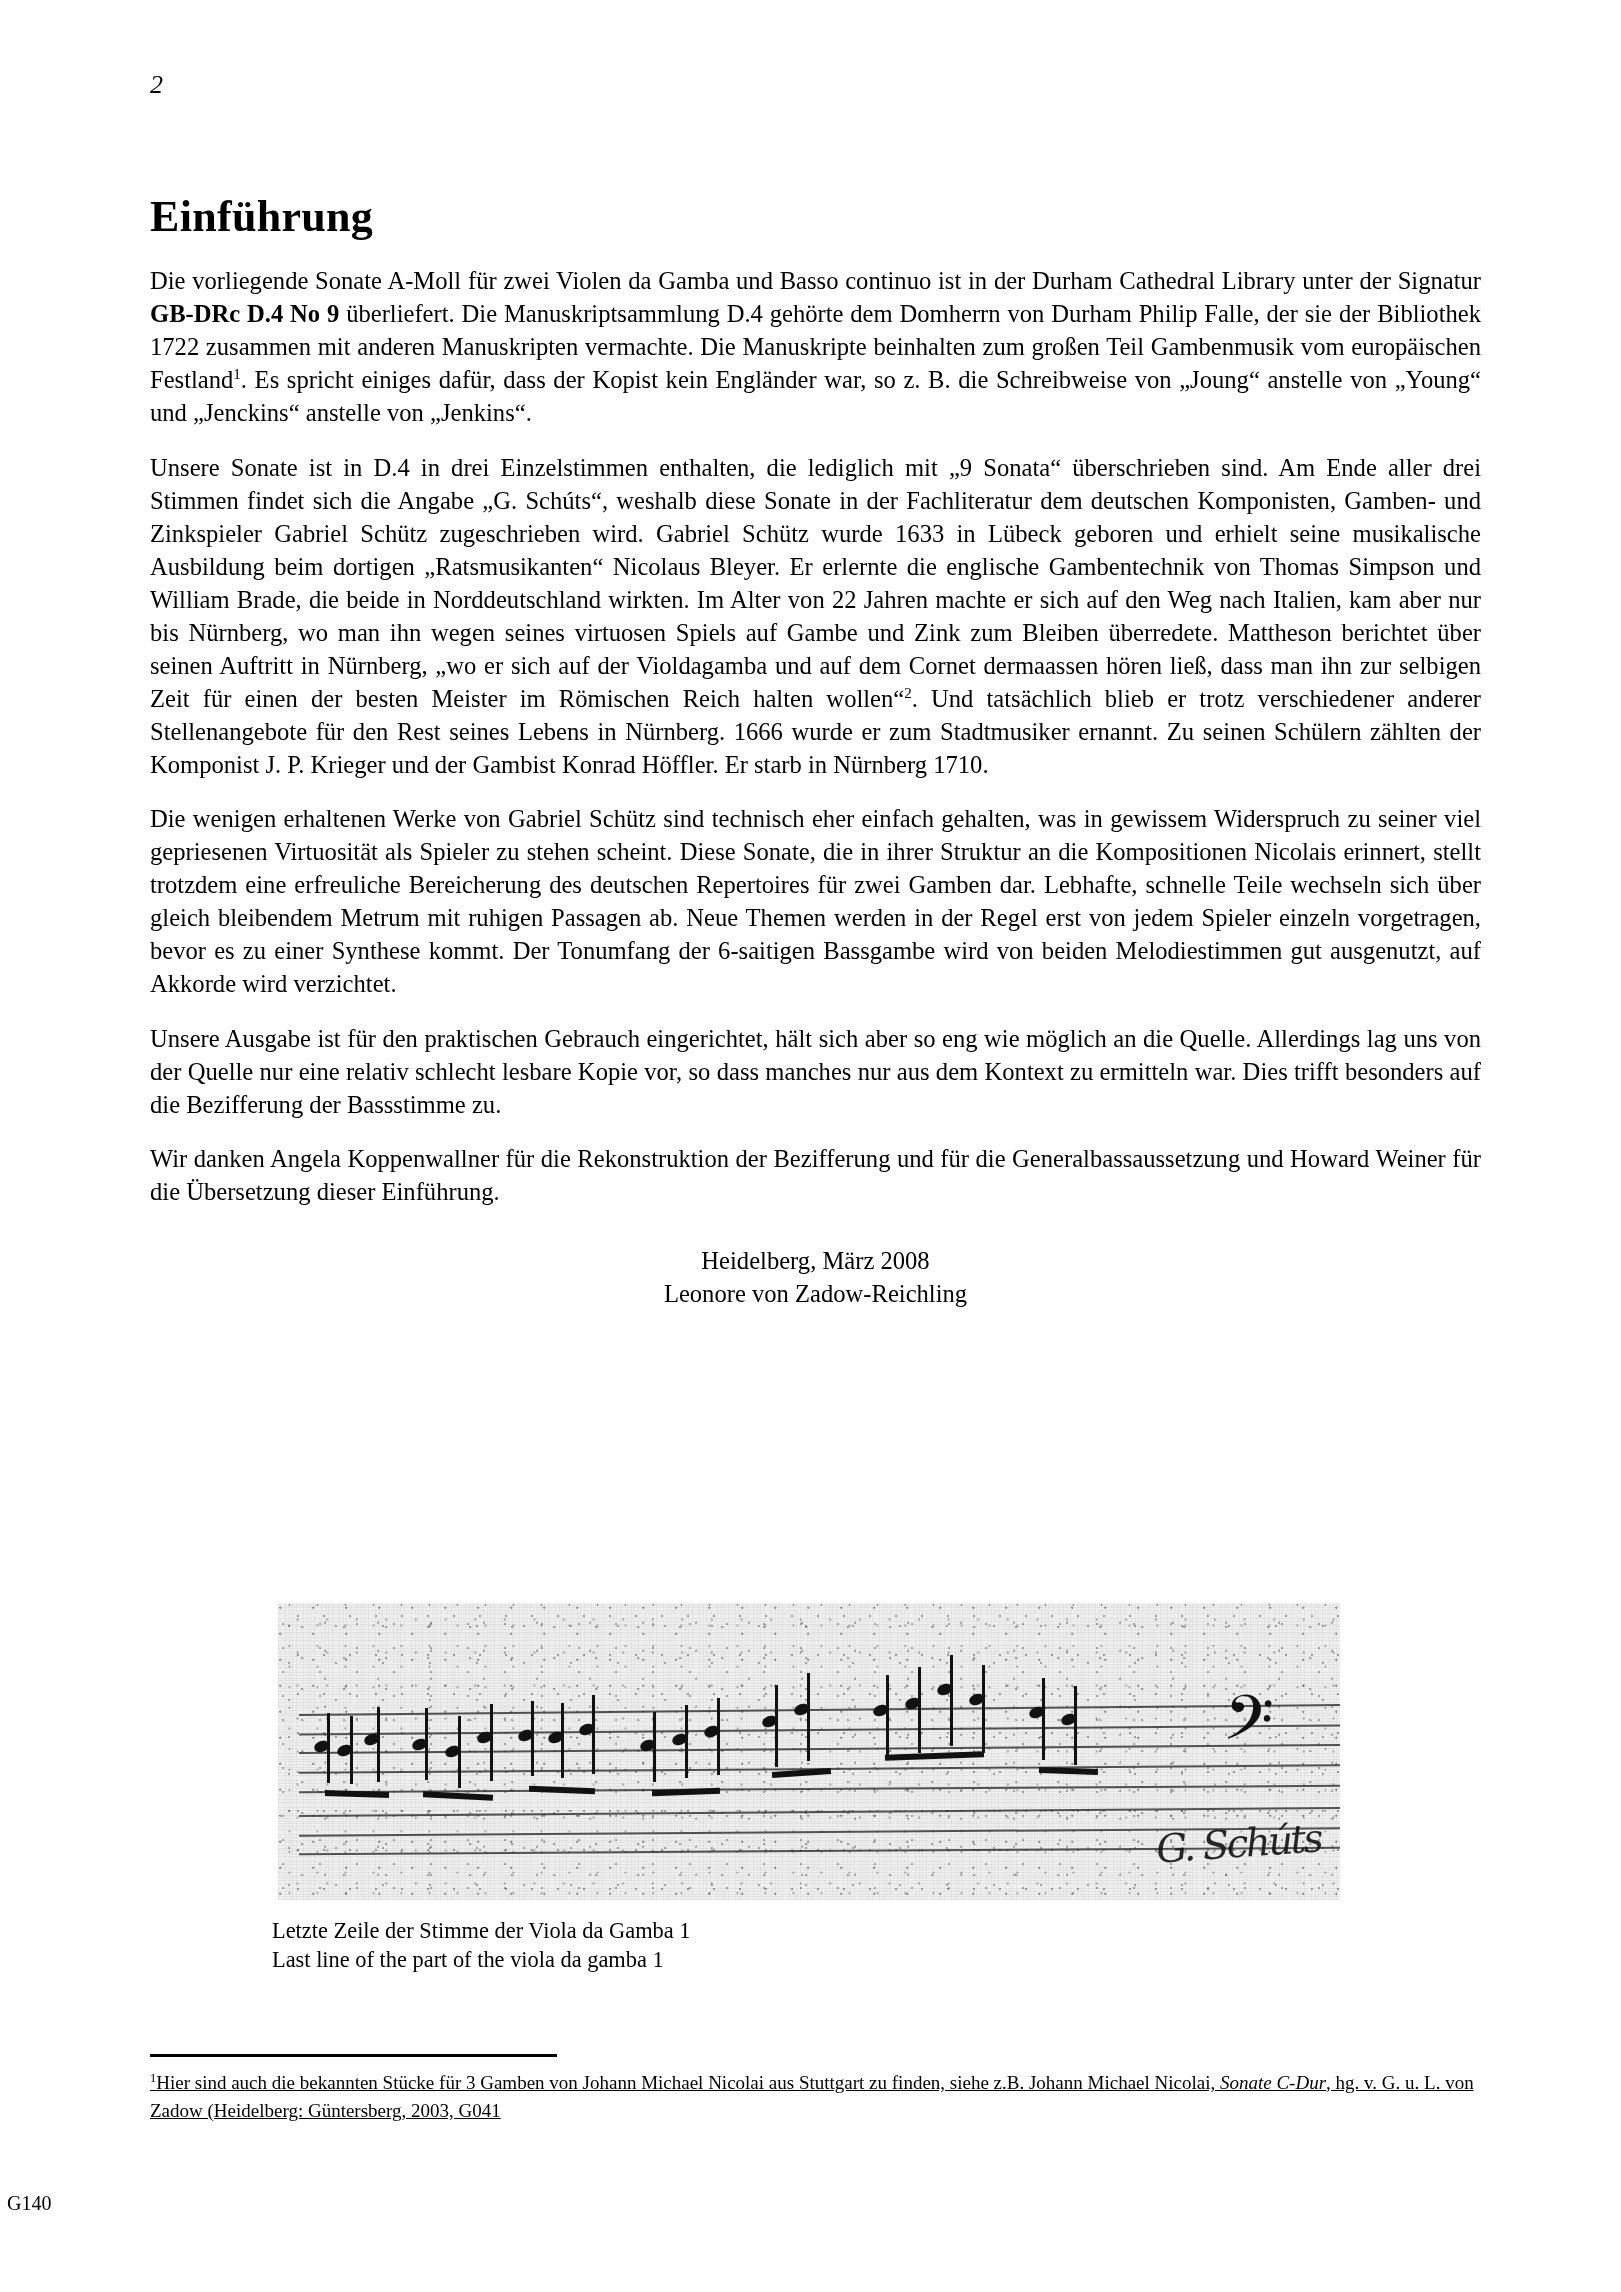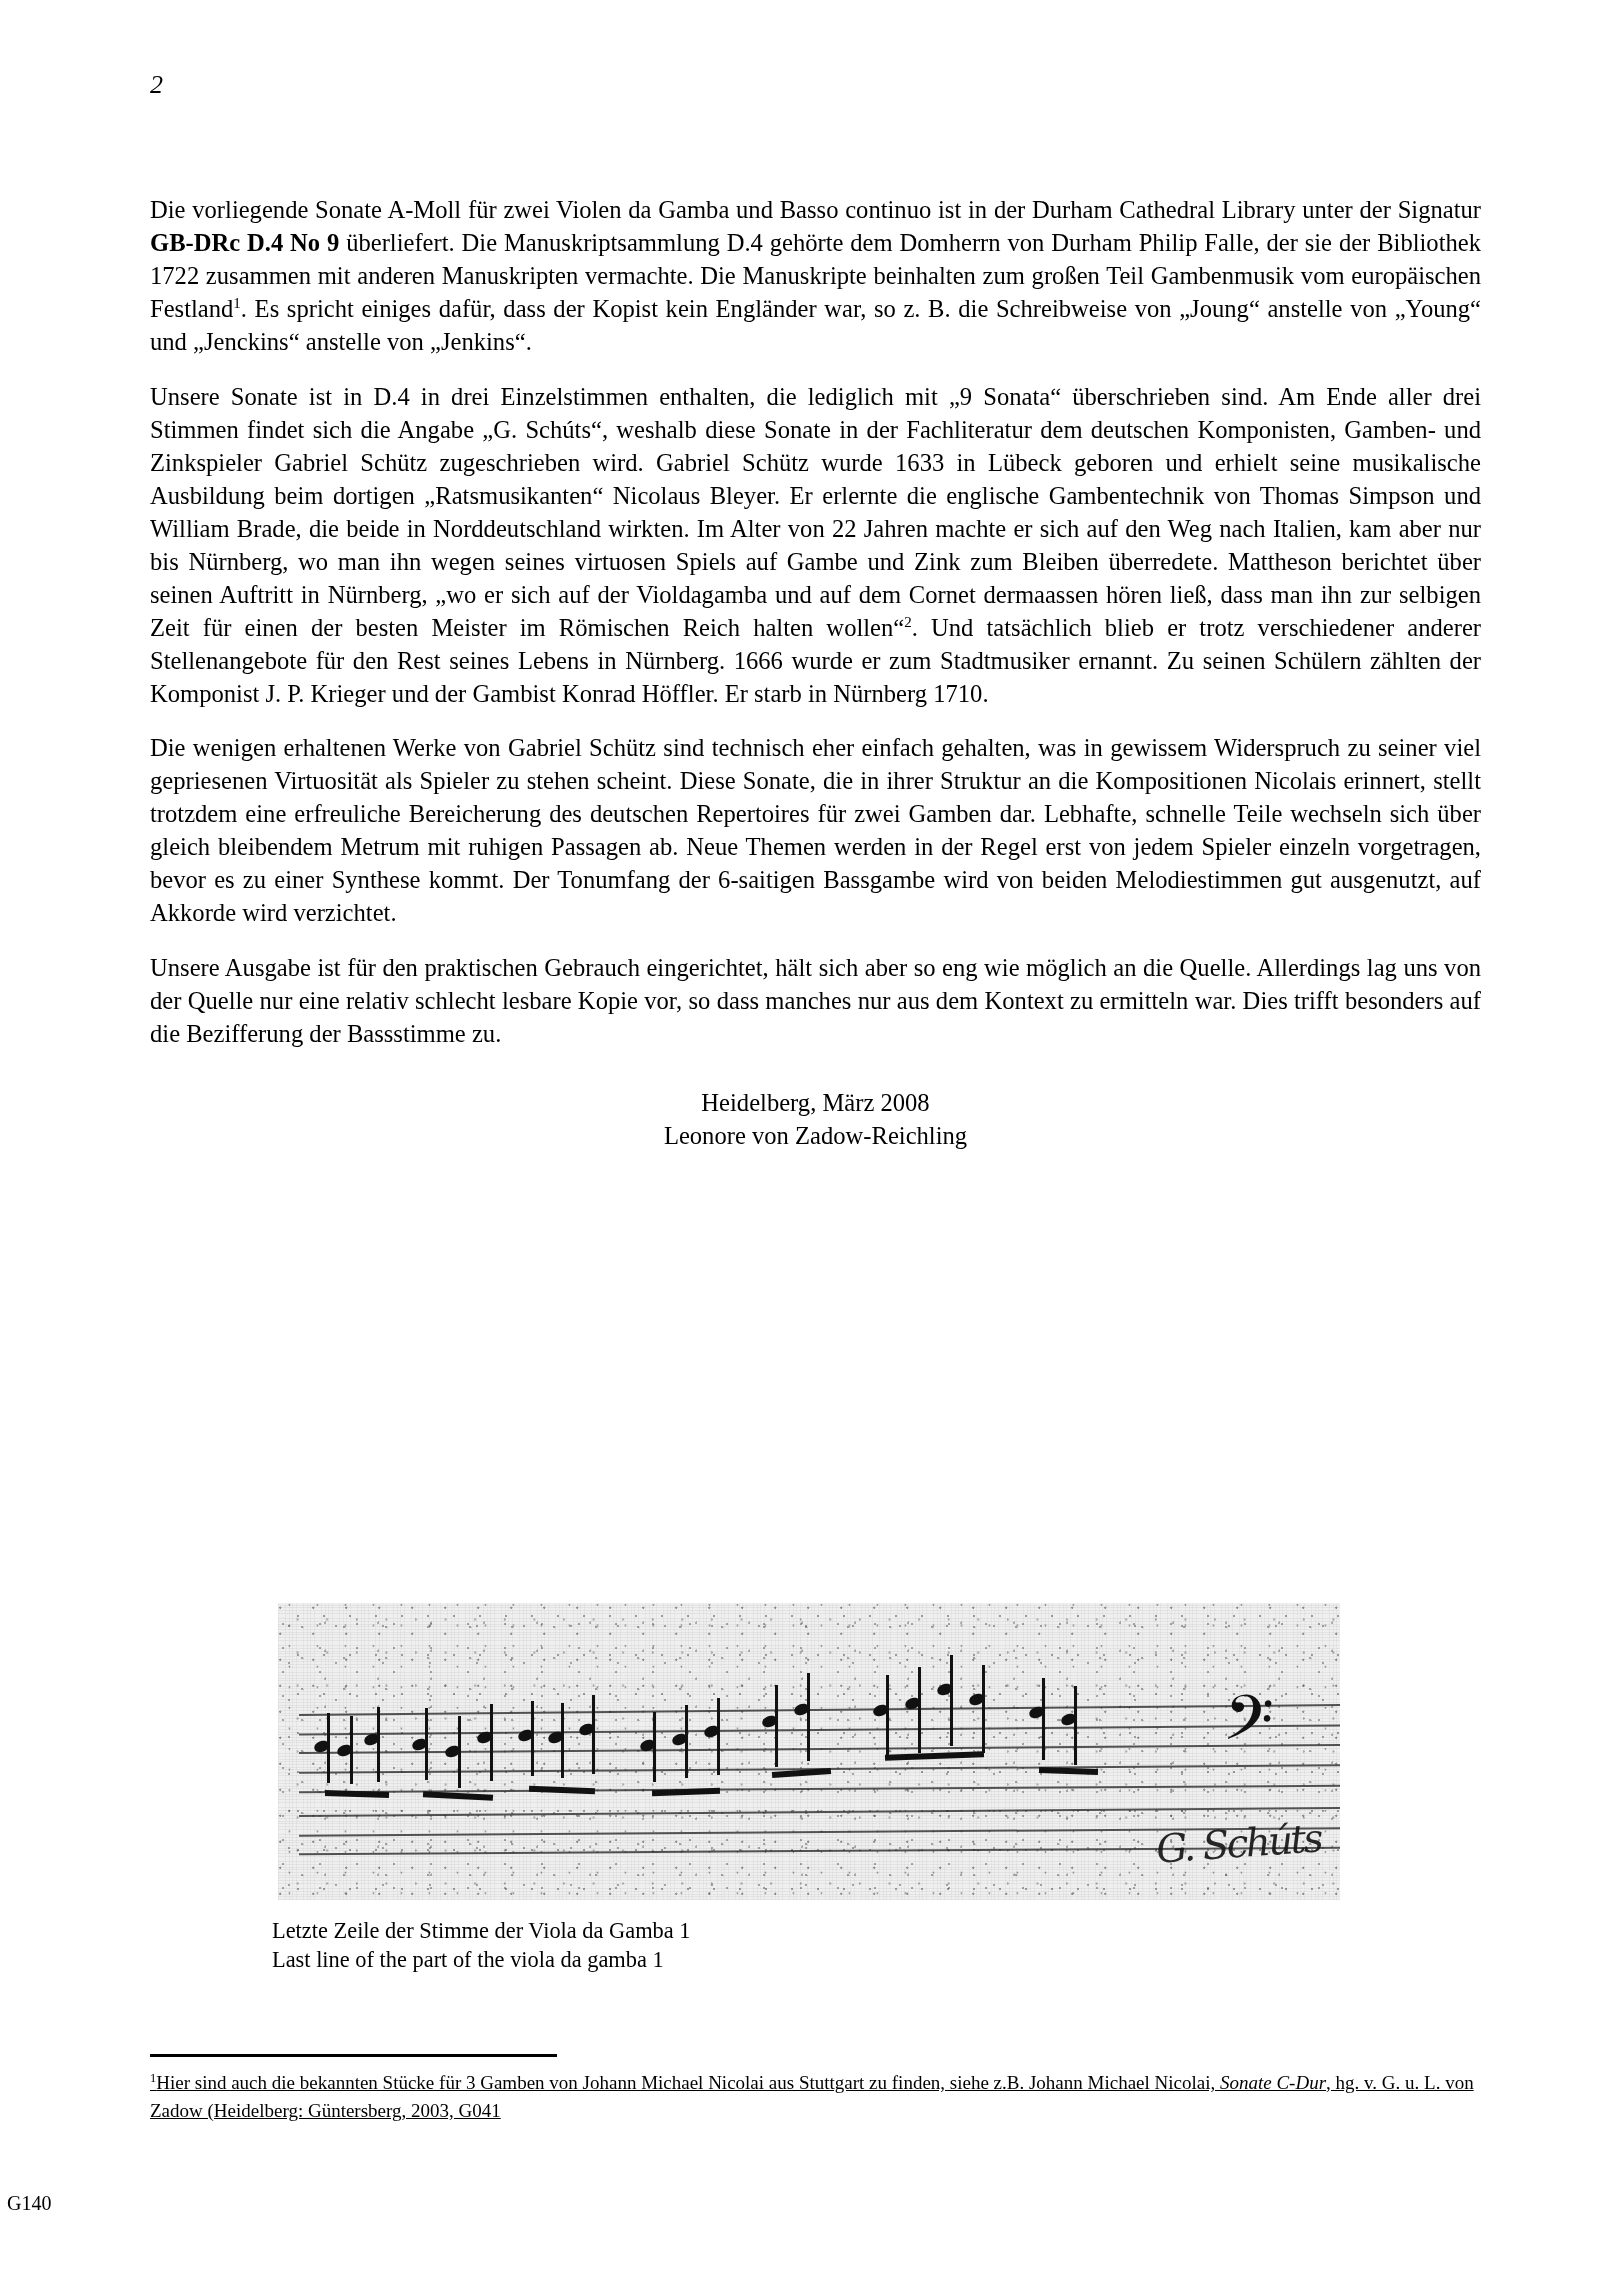--- a/index.html
+++ b/index.html
@@ -121,29 +121,31 @@
 </style>
 </head>
 <body>
 
 <div class="page">
 
   <div class="folio">2</div>
 
   <div class="content">
 
+    <h1 class="title">Einführung</h1>
 
     <p class="body"><span>Die vorliegende Sonate A-Moll für zwei Violen da Gamba und Basso continuo ist in der Durham Cathedral Library unter der Signatur </span><b class="src">GB-DRc D.4 No 9</b><span> überliefert. Die Manuskriptsammlung D.4 gehörte dem Domherrn von Durham Philip Falle, der sie der Bibliothek 1722 zusammen mit anderen Manuskripten vermachte. Die Manuskripte beinhalten zum großen Teil Gambenmusik vom europäischen Festland</span><sup class="fn">1</sup><span>. Es spricht einiges dafür, dass der Kopist kein Engländer war, so z. B. die Schreibweise von „Joung“ anstelle von „Young“ und „Jenckins“ anstelle von „Jenkins“.</span></p>
 
     <p class="body"><span>Unsere Sonate ist in D.4 in drei Einzelstimmen enthalten, die lediglich mit „9 Sonata“ überschrieben sind. Am Ende aller drei Stimmen findet sich die Angabe „G. Schúts“, weshalb diese Sonate in der Fachliteratur dem deutschen Komponisten, Gamben- und Zinkspieler Gabriel Schütz zugeschrieben wird. Gabriel Schütz wurde 1633 in Lübeck geboren und erhielt seine musikalische Ausbildung beim dortigen „Ratsmusikanten“ Nicolaus Bleyer. Er erlernte die englische Gambentechnik von Thomas Simpson und William Brade, die beide in Norddeutschland wirkten. Im Alter von 22 Jahren machte er sich auf den Weg nach Italien, kam aber nur bis Nürnberg, wo man ihn wegen seines virtuosen Spiels auf Gambe und Zink zum Bleiben überredete. Mattheson berichtet über seinen Auftritt in Nürnberg, „wo er sich auf der Violdagamba und auf dem Cornet dermaassen hören ließ, dass man ihn zur selbigen Zeit für einen der besten Meister im Römischen Reich halten wollen“</span><sup class="fn">2</sup><span>. Und tatsächlich blieb er trotz verschiedener anderer Stellenangebote für den Rest seines Lebens in Nürnberg. 1666 wurde er zum Stadtmusiker ernannt. Zu seinen Schülern zählten der Komponist J. P. Krieger und der Gambist Konrad Höffler. Er starb in Nürnberg 1710.</span></p>
 
     <p class="body">Die wenigen erhaltenen Werke von Gabriel Schütz sind technisch eher einfach gehalten, was in gewissem Widerspruch zu seiner viel gepriesenen Virtuosität als Spieler zu stehen scheint. Diese Sonate, die in ihrer Struktur an die Kompositionen Nicolais erinnert, stellt trotzdem eine erfreuliche Bereicherung des deutschen Repertoires für zwei Gamben dar. Lebhafte, schnelle Teile wechseln sich über gleich bleibendem Metrum mit ruhigen Passagen ab. Neue Themen werden in der Regel erst von jedem Spieler einzeln vorgetragen, bevor es zu einer Synthese kommt. Der Tonumfang der 6-saitigen Bassgambe wird von beiden Melodiestimmen gut ausgenutzt, auf Akkorde wird verzichtet.</p>
 
     <p class="body">Unsere Ausgabe ist für den praktischen Gebrauch eingerichtet, hält sich aber so eng wie möglich an die Quelle. Allerdings lag uns von der Quelle nur eine relativ schlecht lesbare Kopie vor, so dass manches nur aus dem Kontext zu ermitteln war. Dies trifft besonders auf die Bezifferung der Bassstimme zu.</p>
 
+    <p class="body last">Wir danken Angela Koppenwallner für die Rekonstruktion der Bezifferung und für die Generalbassaussetzung und Howard Weiner für die Übersetzung dieser Einführung.</p>
 
     <div class="signature">
       <div>Heidelberg, März 2008</div>
       <div>Leonore von Zadow-Reichling</div>
     </div>
 
   </div>
 
   <div class="facsimile-wrap">
     <div class="facsimile">

